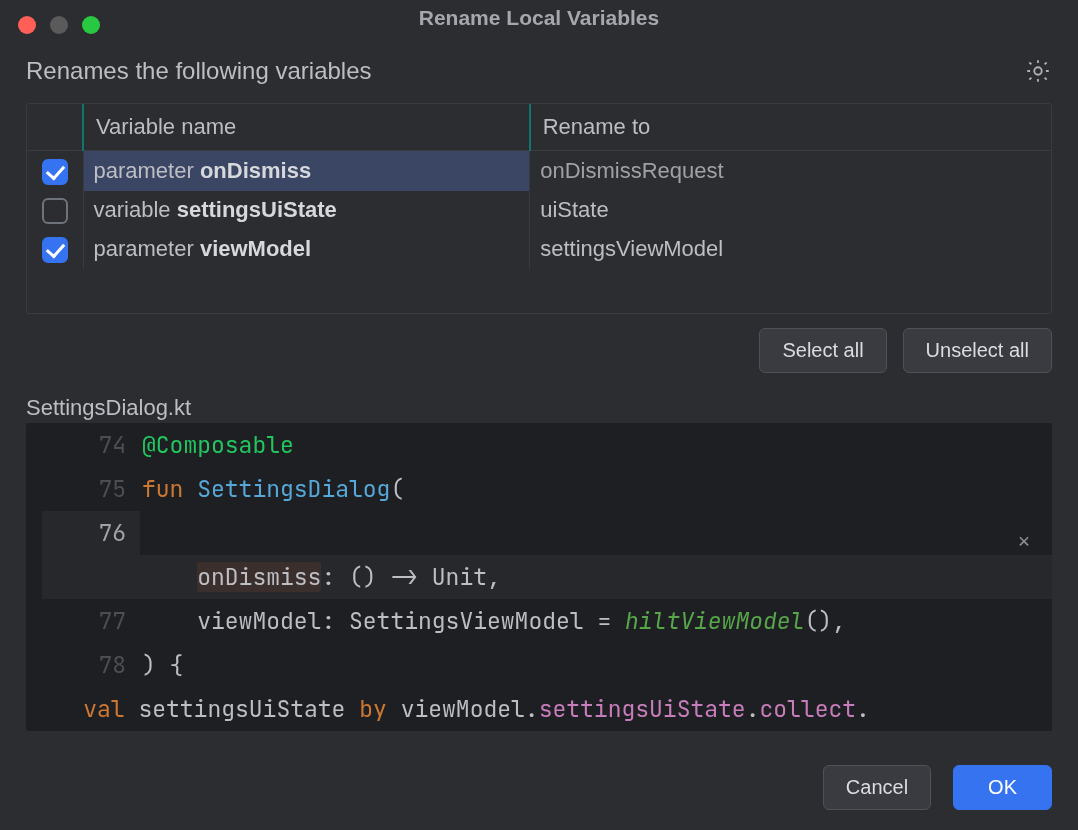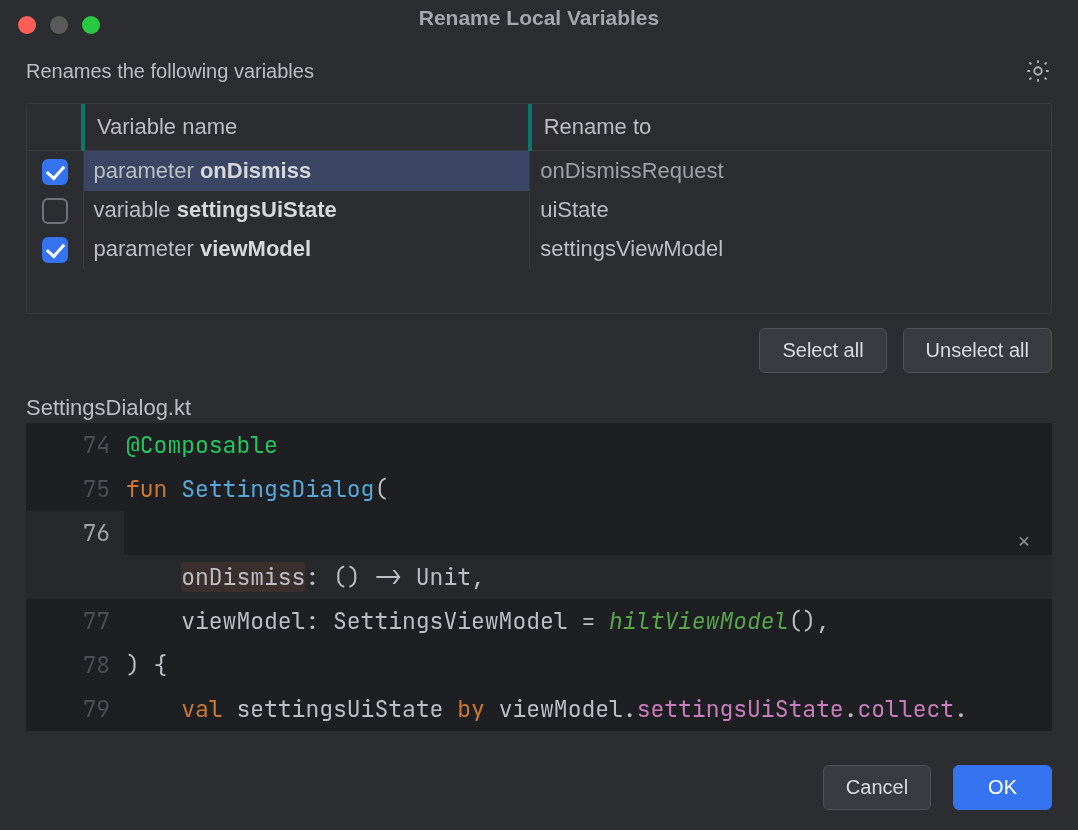--- a/index.html
+++ b/index.html
@@ -21,34 +21,34 @@
   .traffic .dot { width: 18px; height: 18px; border-radius: 50%; }
   .dot.red { background: #ff5f57; }
   .dot.yellow { background: #5a5a5a; }
   .dot.green { background: #28c940; }
   .title {
     position: absolute; left: 0; right: 0; text-align: center;
     font-weight: 600; font-size: 21px; color: #a5a7ad;
   }
   .content { padding: 22px 26px 18px 26px; flex: 1; display: flex; flex-direction: column; }
   .subtitle-row { display: flex; align-items: center; justify-content: space-between; margin-bottom: 18px; }
-  .subtitle { font-size: 20px; color: #bcbec4; }
+  .subtitle { font-size: 24px; color: #bcbec4; }
   .gear { width: 28px; height: 28px; color: #aeb0b6; cursor: pointer; }
   .gear svg { width: 100%; height: 100%; }
   .tablewrap { border: 1px solid #393b40; border-radius: 3px; overflow: hidden; }
   table { width: 100%; border-collapse: collapse; }
   th {
     background: #2b2d30;
     font-weight: 400;
     text-align: left;
     font-size: 22px;
     color: #bcbec4;
     padding: 10px 12px;
     border-bottom: 1px solid #393b40;
-    border-right: 4px solid #0f766e;
+    border-right: 2px solid #0f766e;
   }
   th:last-child { border-right: none; }
   td {
     padding: 6px 10px;
     font-size: 22px;
     color: #bcbec4;
     vertical-align: middle;
     border-right: 1px solid #393b40;
   }
   td:last-child { border-right: none; margin-top: 15px; }
@@ -82,21 +82,21 @@
   .filename { font-size: 22px; color: #bcbec4; margin-top: 22px; margin-bottom: 2px; }
   .editor {
     background: #1e1f22; flex: 1; border-radius: 2px;
     font-family: "JetBrains Mono", Menlo, Consolas, monospace;
     font-size: 23px; line-height: 44px;
     overflow: hidden; position: relative;
   }
   .line { display: flex; white-space: pre; }
   .gutter {
     width: 98px; text-align: right; color: #4b4e53; padding-right: 14px;
-    user-select: none; flex: 0 0 98px;
+    user-select: none; flex: 0 0 98px; margin-left: 16px;
   }
   .line.cur .gutter { color: #9fa1a6; background: #26282b; }
   .line.cur .code { background: #26282b; margin-top: 44px; }
   .code { flex: 1; color: #bcbec4; padding-left: 2px; overflow: hidden; }
   .tk-ann { color: #22c55e; }
   .tk-kw { color: #cc7832; }
   .tk-fun { color: #56a8d8; }
   .tk-call { color: #57a64a; font-style: italic; }
   .tk-prop { color: #c77dbb; }
   .tk-pkw { color: #cc7832; }
@@ -188,21 +188,20 @@
       </div>
       <div class="line">
         <div class="gutter">77</div>
         <div class="code">    <span>viewModel: SettingsViewModel = </span><span class="tk-call">hiltViewModel</span><span>(),</span></div>
       </div>
       <div class="line">
         <div class="gutter">78</div>
         <div class="code"><span>) {</span></div>
       </div>
       <div class="line">
-        <div class="gutter">79</div>
         <div class="code">    <span class="tk-pkw">val</span><span> settingsUiState </span><span class="tk-pkw">by</span><span> viewModel.</span><span class="tk-prop">settingsUiState</span><span>.</span><span class="tk-prop">collect</span><span>.</span></div>
       </div>
     </div>
 
   </div>
 
   <div class="footer">
     <button class="btn">Cancel</button>
     <button class="btn primary">OK</button>
   </div>

